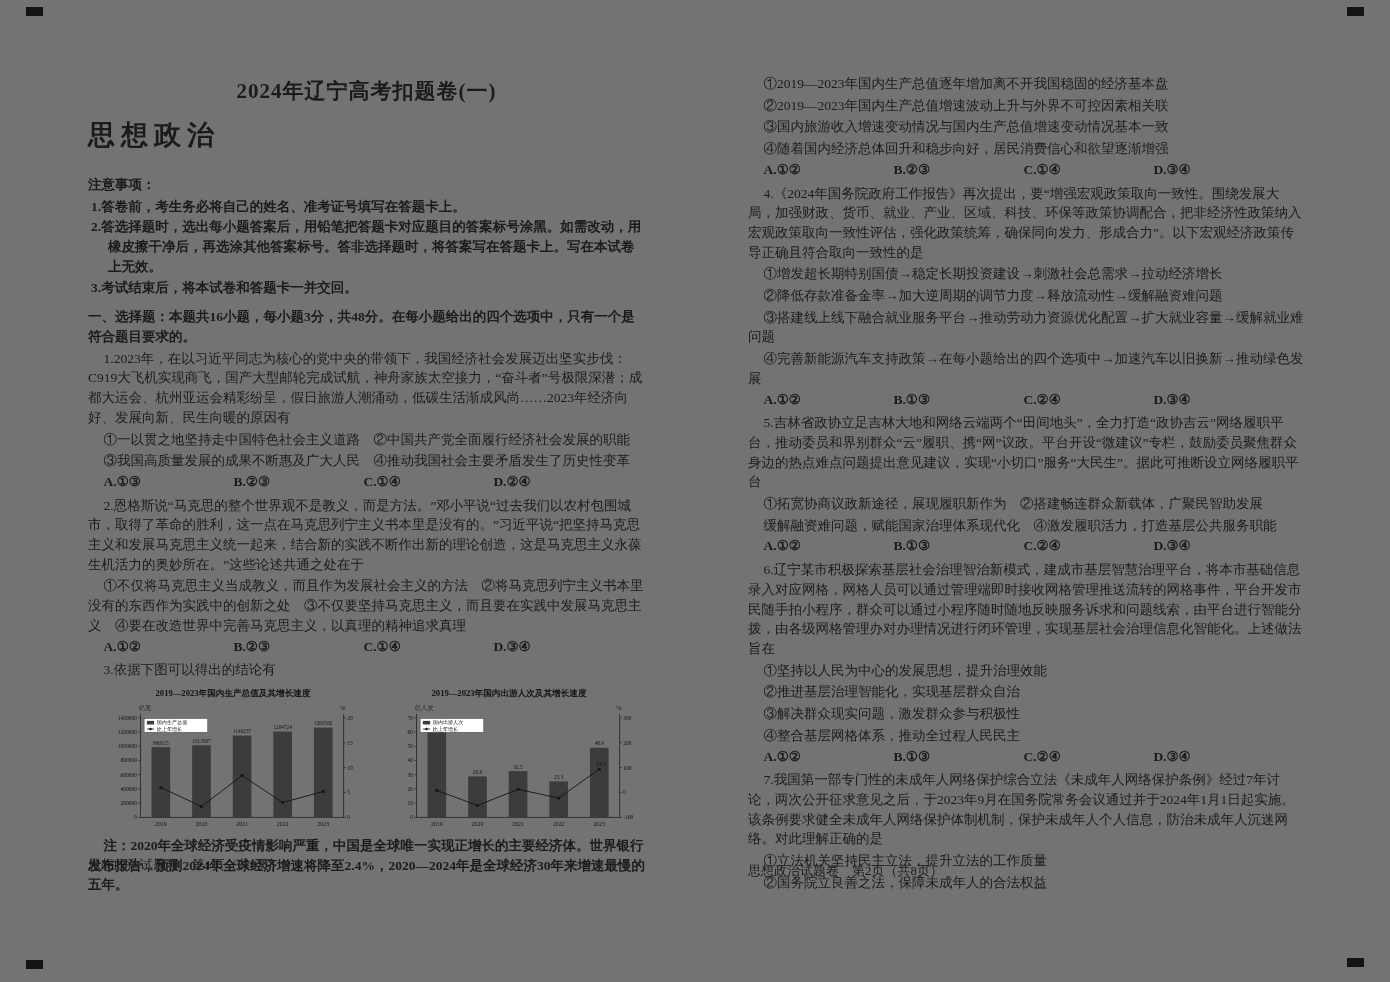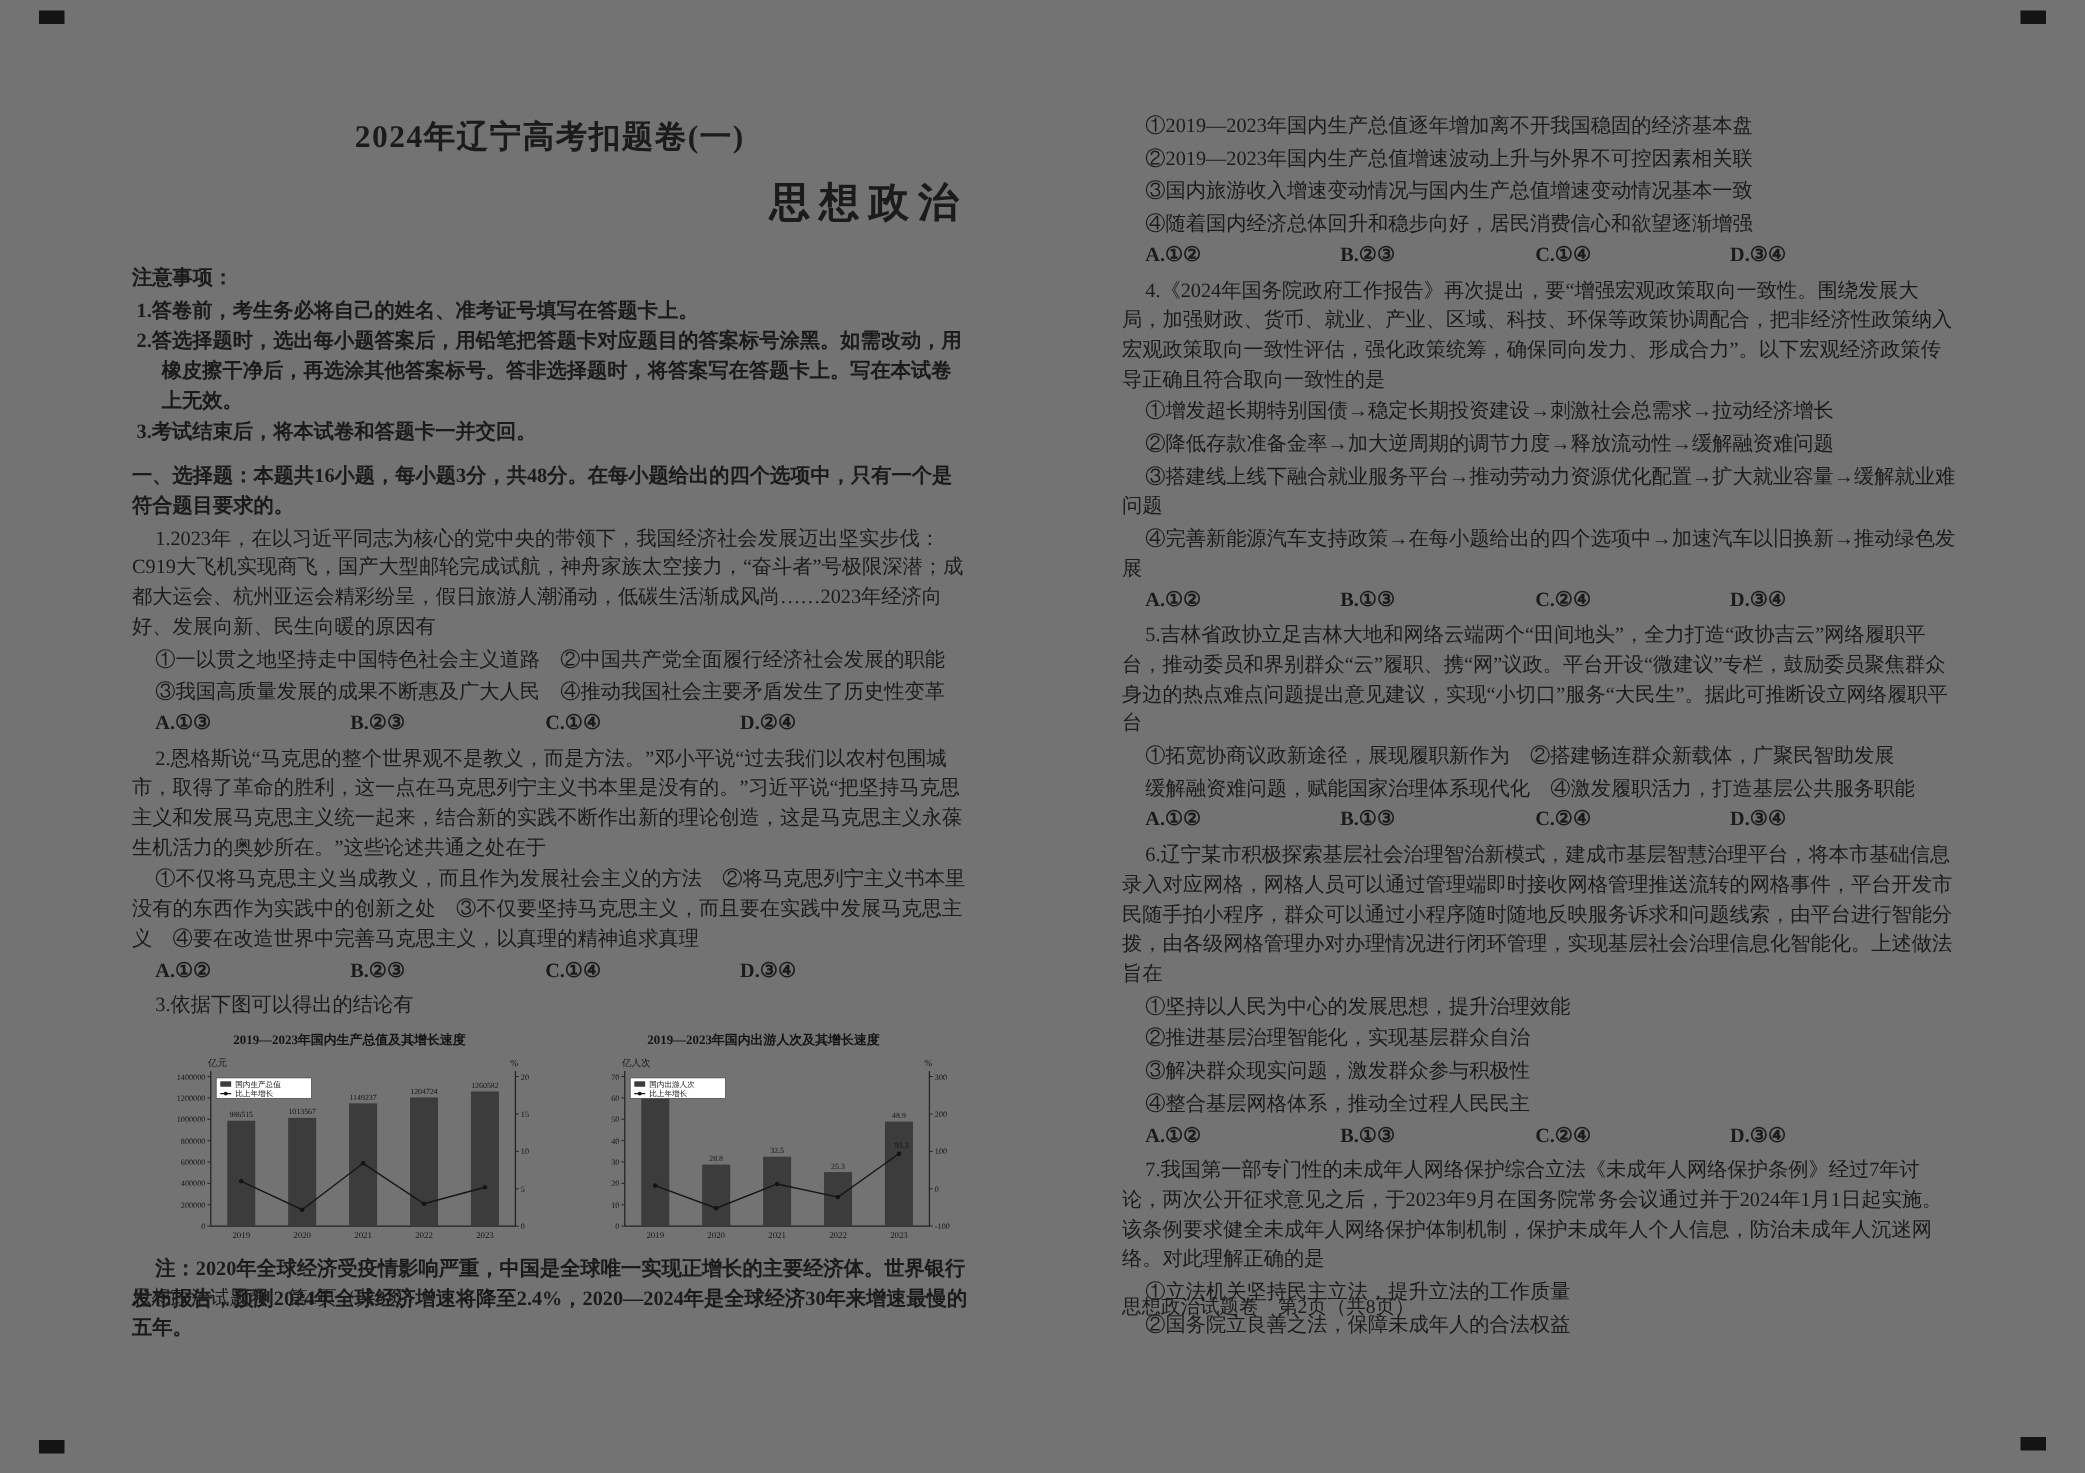--- a/index.html
+++ b/index.html
@@ -13,21 +13,21 @@
   .tl { left:26px; top:7px; }
   .tr { left:1347px; top:7px; }
   .bl { left:26px; top:960px; }
   .br { left:1347px; top:958px; }
 
   .page { position:absolute; width:557px; font-size:13.5px; line-height:1.46; }
   .p1 { left:88px;  top:76px; }
   .p2 { left:748px; top:72px; }
 
   .title   { font-size:21px; font-weight:bold; text-align:center; margin:0 0 9px; letter-spacing:1px; }
-  .subject { font-size:27px; font-weight:bold; text-align:right; margin:0 0 20px;
+  .subject { font-size:27px; font-weight:bold; text-align:left; margin:0 0 20px;
              font-family:"Liberation Sans","DejaVu Sans",sans-serif; letter-spacing:6px; }
 
   .ntitle  { font-weight:bold; margin:0 0 2px; }
   .notice  { font-weight:bold; margin:0 0 1px 3px; padding-left:1.25em; text-indent:-1.25em; }
 
   .section { font-weight:bold; margin:10px 0 2px; }
 
   .para    { margin:2px 0 0; text-indent:1.15em; }
   .answers { display:flex; margin:1px 0 4px; padding-left:1.15em;font-weight:bold; }
   .answers span { flex:0 0 24%; }

